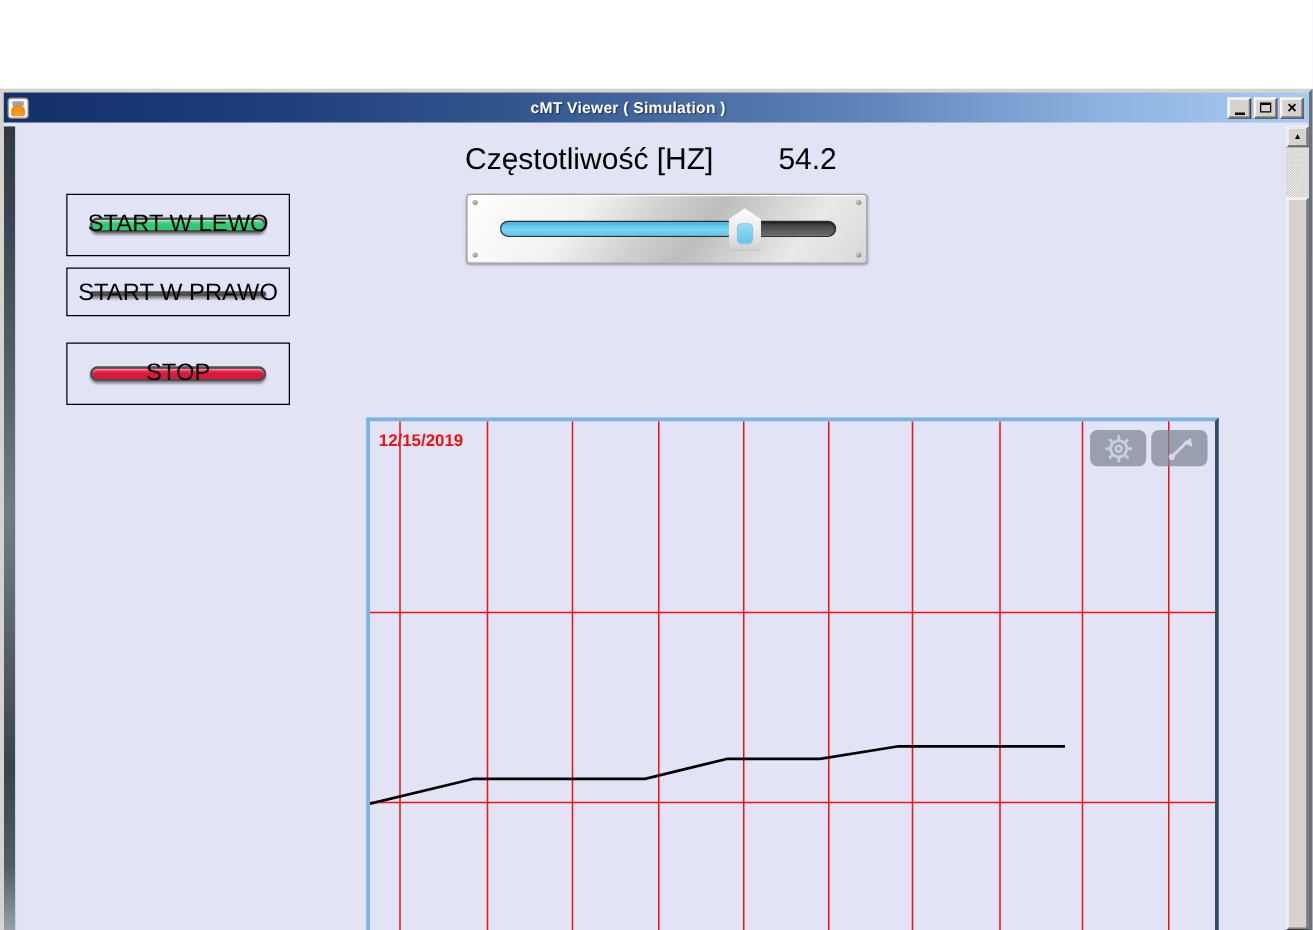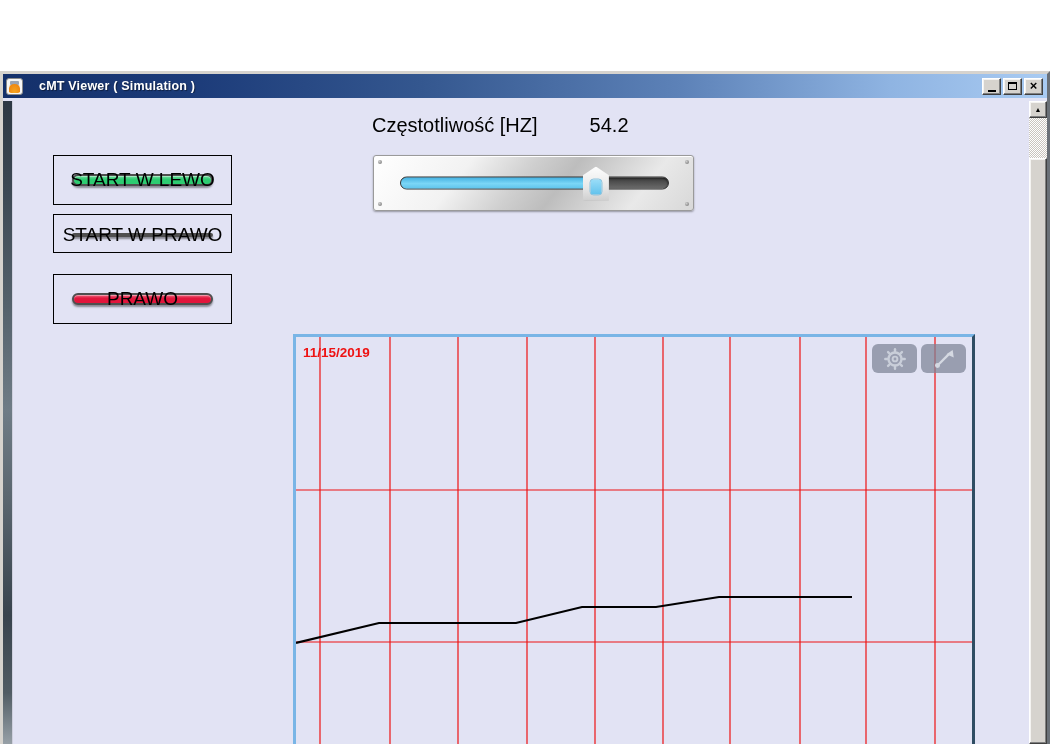--- a/index.html
+++ b/index.html
@@ -12,40 +12,40 @@
   .titlebar { position:relative; height:24px;
     background:linear-gradient(90deg,#14306A 0%,#1C3B79 18%,#34578F 40%,#5D82B8 65%,#8FB4E2 85%,#A9CBF2 100%);
     display:flex; align-items:center; padding:0 3px; }
   .app-icon { width:17px; height:17px; background:#F6F6F6; border-radius:3px;
     border:1px solid #8a8a8a; position:relative; overflow:hidden; flex:0 0 auto; }
   .app-icon .blob { position:absolute; left:2px; right:2px; bottom:1px; height:9px;
     background:radial-gradient(ellipse at 50% 100%, #F7A823 0%, #F08A12 70%, #E87A08 100%);
     border-radius:50% 50% 20% 20%; }
   .app-icon .band { position:absolute; left:3px; top:2px; right:3px; height:4px;
     background:#9aa4b5; border-radius:1px; }
-  .title { color:#ffffff; font-weight:bold; font-size:12.5px; margin-left:16px;
+  .title { color:#ffffff; font-weight:bold; font-size:12.5px; margin-left:0;
     text-shadow:1px 1px 1px rgba(0,0,0,.45); letter-spacing:.2px; flex:1 1 auto;
-    white-space:nowrap; overflow:hidden; }
+    white-space:nowrap; overflow:hidden;text-align:center; }
   .winbtns { display:flex; gap:2px; margin-right:1px; }
   .wb { width:19px; height:17px; background:#D6D3CE; border:1px solid;
     border-color:#FFFFFF #404040 #404040 #FFFFFF;
     box-shadow:inset -1px -1px 0 #808080, inset 1px 1px 0 #F4F3F1;
     display:flex; align-items:center; justify-content:center; cursor:pointer; padding:0; }
   .glyph-min { display:block; width:8px; height:2px; background:#000; margin-top:9px; }
   .glyph-max { display:block; width:9px; height:8px; border:1px solid #000; border-top:2px solid #000; }
   .glyph-close { font-size:13px; font-weight:bold; color:#000; line-height:1; margin-top:-1px; }
   
   .content { position:absolute; left:0; right:0; top:27px; bottom:0; background:#E2E3F4; overflow:hidden; }
   .left-strip { position:absolute; left:0; top:0; width:10px; height:100%;
     background:linear-gradient(180deg,#2E3944 0%,#3A4651 12%,#55626C 32%,#6F7C86 48%,
                #5A666F 62%,#38434D 80%,#515C64 92%,#97A0A7 100%);
     border-right:1px solid #cfd0de; }
   
   .freq-row { position:absolute; left:369px; top:13px; display:flex; gap:52px;
-    font-size:20px; color:#000; }
+    font-size:24px; color:#000; }
   
   .slider-panel { position:absolute; left:370px; top:54px; width:321px; height:56px;
     border:1px solid #9a9a9a; border-radius:3px;
     background:linear-gradient(128deg,#FFFFFF 0%,#F2F2F2 28%,#CFCFCF 46%,#BDBDBD 58%,#E9E9E9 82%,#D8D8D8 100%);
     box-shadow:0 1px 2px rgba(0,0,0,.35), inset 0 1px 0 #fff; }
   .screw { position:absolute; width:4px; height:4px; border-radius:50%;
     background:radial-gradient(circle at 35% 35%, #cfcfcf, #6e6e6e); }
   .screw.tl{left:4px;top:4px} .screw.tr{right:4px;top:4px}
   .screw.bl{left:4px;bottom:4px} .screw.br{right:4px;bottom:4px}
   .track { position:absolute; left:26px; right:24px; top:50%; height:13px;
@@ -140,40 +140,40 @@
       </div>
     </div>
 
     <div class="cell" style="top:54px;">
       <button class="hmi-btn" style="background: linear-gradient(rgba(255, 255, 255, 0.28), rgba(255, 255, 255, 0) 45%), rgb(46, 204, 113);">START W LEWO</button>
     </div>
     <div class="cell" style="top:113px; height:39px;">
       <button class="hmi-btn" style="background: linear-gradient(rgba(255, 255, 255, 0.28), rgba(255, 255, 255, 0) 45%), rgb(46, 204, 113);">START W PRAWO</button>
     </div>
     <div class="cell" style="top:173px;">
-      <button class="hmi-btn" style="background: linear-gradient(rgba(255, 255, 255, 0.28), rgba(255, 255, 255, 0) 45%), rgb(226, 22, 60);">PRAWO</button>
+      <button class="hmi-btn" style="background: linear-gradient(rgba(255, 255, 255, 0.28), rgba(255, 255, 255, 0) 45%), rgb(226, 22, 60);">STOP</button>
     </div>
 
     <div class="chart">
       <svg class="plot" width="676" height="410" viewBox="0 0 676 410">
           <line x1="24" y1="0" x2="24" y2="410" stroke="#EE1212" stroke-width="1.2"></line>
           <line x1="94" y1="0" x2="94" y2="410" stroke="#EE1212" stroke-width="1.2"></line>
           <line x1="162" y1="0" x2="162" y2="410" stroke="#EE1212" stroke-width="1.2"></line>
           <line x1="231" y1="0" x2="231" y2="410" stroke="#EE1212" stroke-width="1.2"></line>
           <line x1="299" y1="0" x2="299" y2="410" stroke="#EE1212" stroke-width="1.2"></line>
           <line x1="367" y1="0" x2="367" y2="410" stroke="#EE1212" stroke-width="1.2"></line>
           <line x1="434" y1="0" x2="434" y2="410" stroke="#EE1212" stroke-width="1.2"></line>
           <line x1="504" y1="0" x2="504" y2="410" stroke="#EE1212" stroke-width="1.2"></line>
           <line x1="570" y1="0" x2="570" y2="410" stroke="#EE1212" stroke-width="1.2"></line>
           <line x1="639" y1="0" x2="639" y2="410" stroke="#EE1212" stroke-width="1.2"></line>
           <line x1="0" y1="153" x2="676" y2="153" stroke="#EE1212" stroke-width="1.2"></line>
           <line x1="0" y1="305" x2="676" y2="305" stroke="#EE1212" stroke-width="1.2"></line>
           <polyline points="0,306 83,286 220,286 286,270 360,270 423,260 556,260" fill="none" stroke="#000000" stroke-width="2.2"></polyline>
         </svg>
-      <div class="trend-date" style="color: rgb(238, 18, 18);">11/15/2019</div>
+      <div class="trend-date" style="color: rgb(238, 18, 18);">12/15/2019</div>
       <button class="chart-btn settings">
         <svg width="26" height="26" viewBox="0 0 24 24" fill="none" stroke="#C9CED9" stroke-width="2.2" stroke-linecap="round">
           <circle cx="12" cy="12" r="6"></circle>
           <circle cx="12" cy="12" r="2.2" stroke-width="1.8"></circle>
           <line x1="18.5" y1="12" x2="21" y2="12"></line>
             <line x1="16.6" y1="16.6" x2="18.4" y2="18.4"></line>
           <line x1="12" y1="18.5" x2="12" y2="21"></line>
             <line x1="7.4" y1="16.6" x2="5.6" y2="18.4"></line>
           <line x1="5.5" y1="12" x2="3" y2="12"></line>
             <line x1="7.4" y1="7.4" x2="5.6" y2="5.6"></line>

